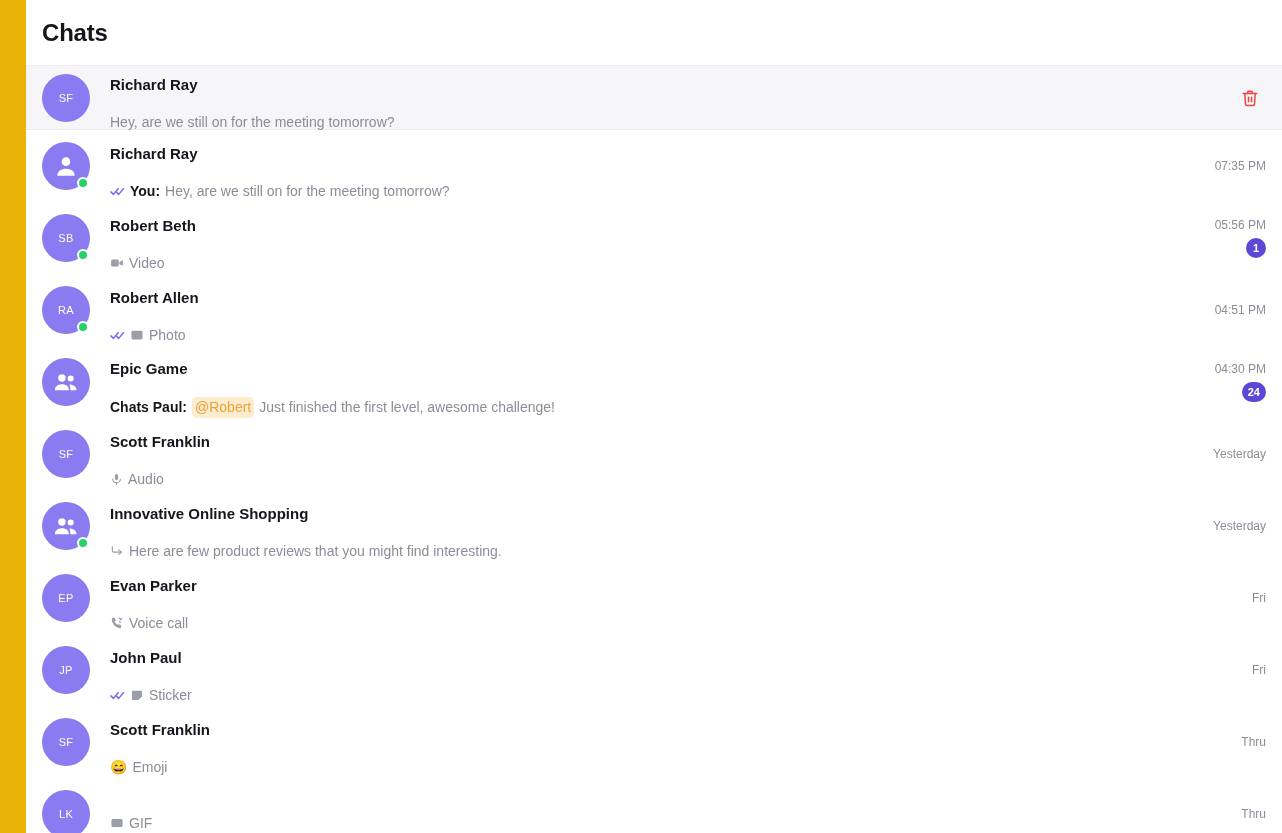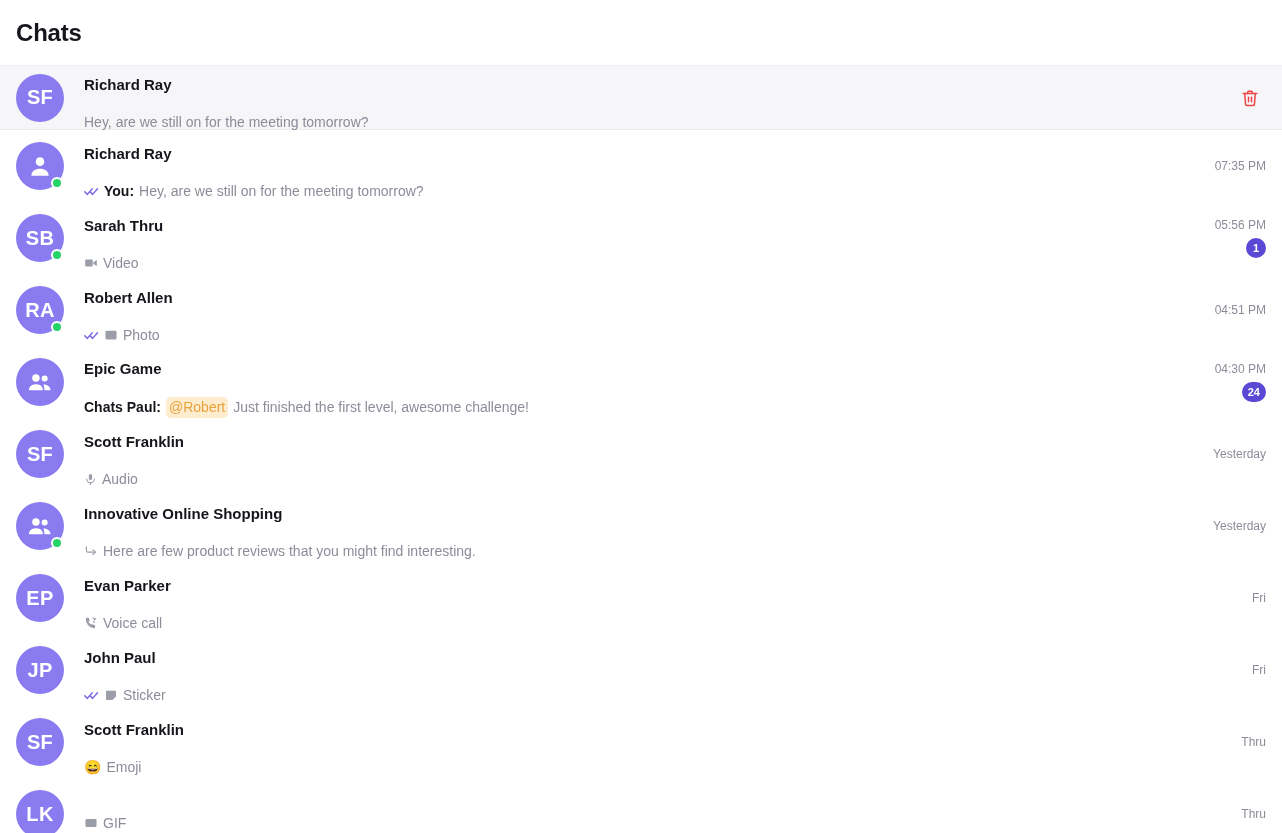--- a/index.html
+++ b/index.html
@@ -13,20 +13,21 @@
     font-family: "Liberation Sans", sans-serif;
     -webkit-font-smoothing: antialiased;
   }
 
   .app {
     width: 1282px;
     height: 833px;
     background: #eab308;
     position: relative;
     overflow: hidden;
+    padding-left: 26px;
   }
 
   
   .header {
     height: 66px;
     display: flex;
     align-items: center;
     padding: 0 16px;
     border-bottom: 1px solid #ececf1;
     background: #fff;
@@ -71,22 +72,22 @@
   }
   .avatar {
     width: 48px;
     height: 48px;
     border-radius: 50%;
     background: #8b7bf0;
     color: #fff;
     display: flex;
     align-items: center;
     justify-content: center;
-    font-size: 20px;
-    font-weight: bold;
+    font-size: 11px;
+    font-weight: normal;
     letter-spacing: 0.3px;
     user-select: none;
   }
   .avatar svg { display: block; }
   .status-dot {
     position: absolute;
     right: 1px;
     bottom: 1px;
     width: 12px;
     height: 12px;
@@ -244,21 +245,21 @@
         <div class="row-meta">
           <div class="row-time">07:35 PM</div>
         </div>
       </div>
       <div class="chat-row">
         <div class="avatar-wrap">
           <div class="avatar">SB</div>
           <span class="status-dot"></span>
         </div>
         <div class="row-main">
-          <div class="row-name">Sarah Thru</div>
+          <div class="row-name">Robert Beth</div>
           <div class="row-preview">
             <span class="icon media-icon">
               <svg width="14" height="14" viewBox="0 0 24 24" fill="currentColor">
                 <rect x="2" y="6" width="13" height="12" rx="2"></rect>
                 <path d="M16 10.5l6-3.5v10l-6-3.5z"></path>
               </svg>
             </span>
             <span class="preview-text">Video</span>
           </div>
         </div>

